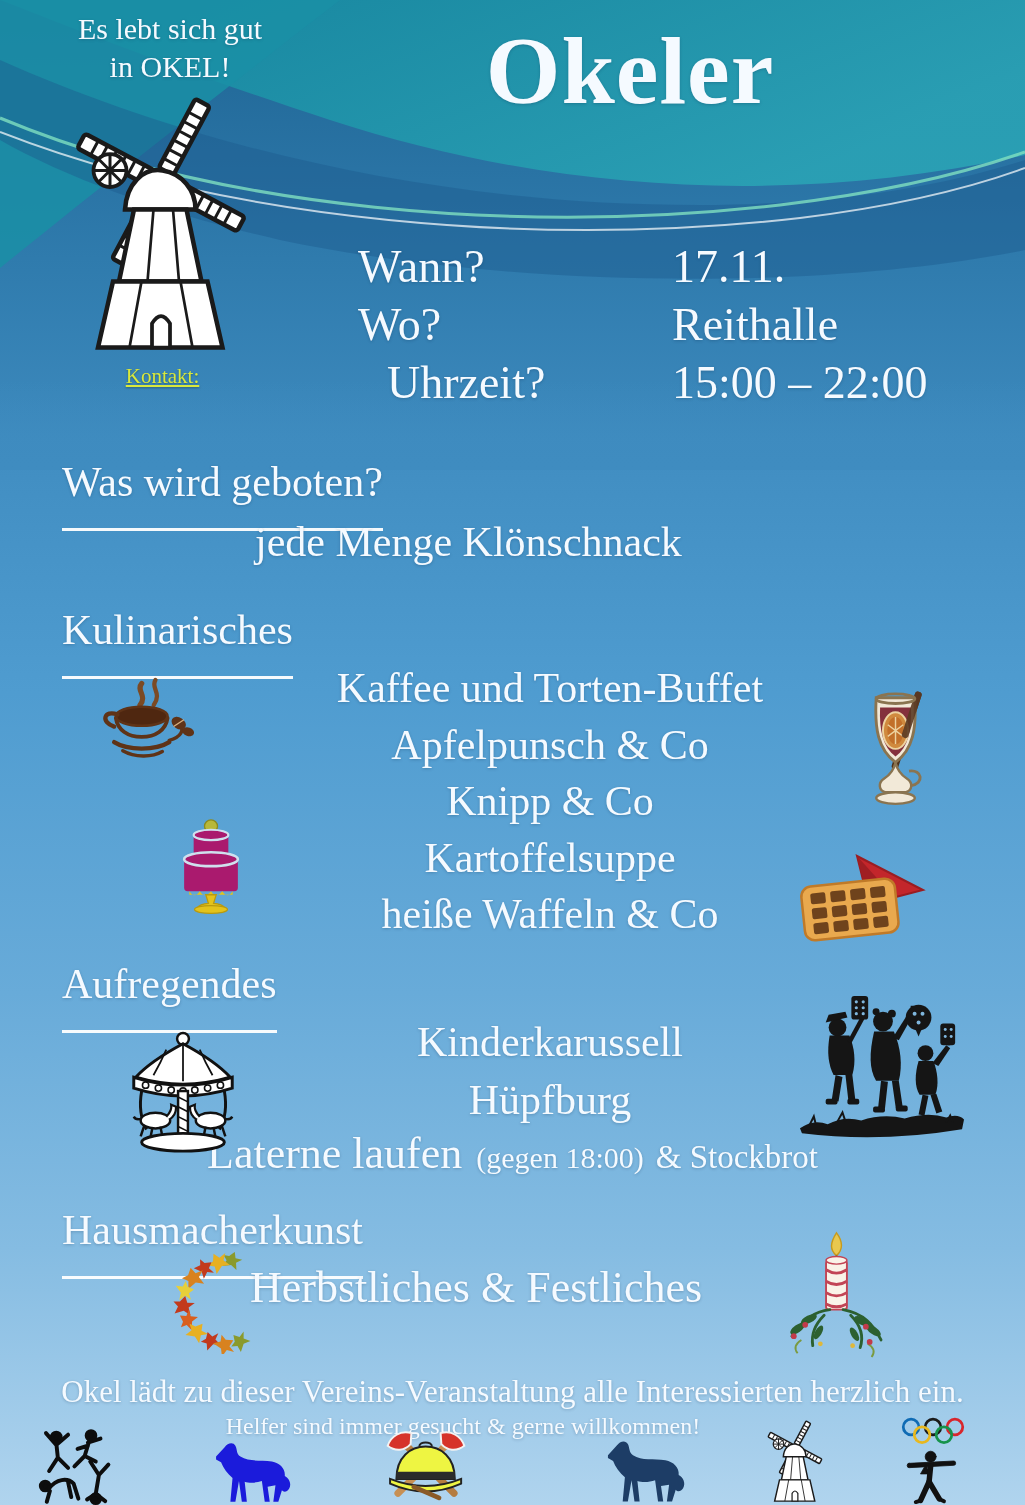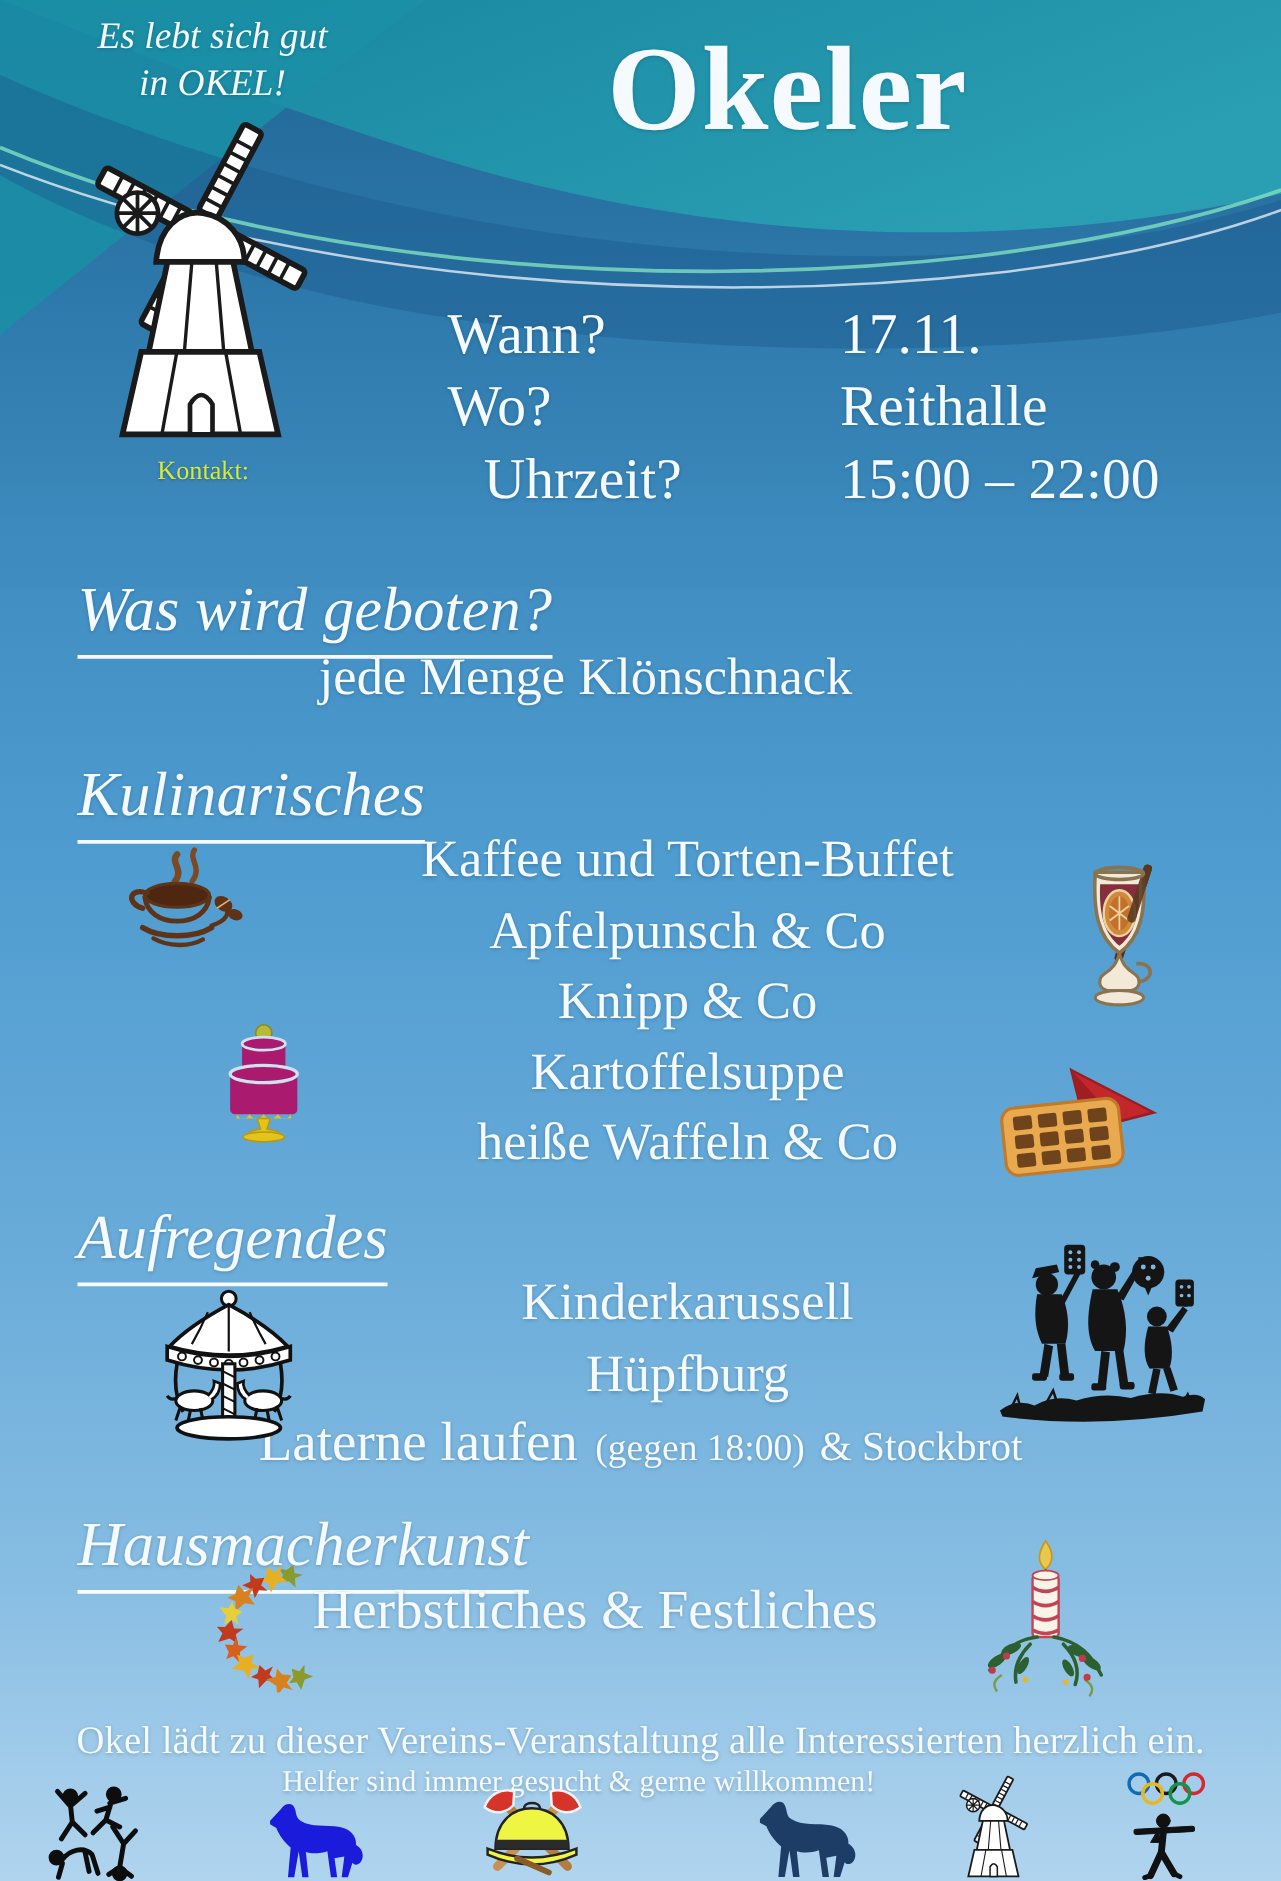--- a/index.html
+++ b/index.html
@@ -4,27 +4,27 @@
 <style>
   html,body{margin:0;padding:0;background:#222;}
   .poster{
     position:relative;width:1025px;height:1505px;overflow:hidden;
     font-family:"Liberation Serif","DejaVu Serif",serif;
     background:linear-gradient(180deg,#2a6f9f 0%,#3f8cc0 28.5%,#4f9cd0 46%,#68abd9 66%,#85bce2 83%,#b0d4ee 100%);
     color:#f5faff;
   }
   .abs{position:absolute;}
   .txt{color:#f5faff;text-shadow:0 1px 3px rgba(10,40,70,.25);line-height:1.18;}
-  .heading{font-size:50px;border-bottom:3px solid rgba(255,255,255,.95);padding-bottom:7px;display:inline-block;font-style:italic;}
+  .heading{font-size:42px;border-bottom:3px solid rgba(255,255,255,.95);padding-bottom:20px;display:inline-block;}
   .center{text-align:center;}
   .item-line{font-size:42px;}
   .badge{font-size:30px;line-height:1.25;}
   .title{font-weight:bold;font-size:96px;line-height:1.32;letter-spacing:1px;}
   .detail-label,.detail-value{font-size:46px;}
-  .contact{color:#d9e83c;text-shadow:0 1px 2px rgba(20,40,20,.4);text-align:center;line-height:1.2;}
+  .contact{color:#d9e83c;text-shadow:0 1px 2px rgba(20,40,20,.4);text-align:center;line-height:1.2;text-decoration:underline;}
   .contact .c1{font-size:21px;}
   .contact .c2{font-size:23px;}
   .footer1{font-size:31px;}
   .footer2{font-size:24px;}
   svg{display:block;}
 </style>
 </head>
 <body>
 
 <div class="poster">
@@ -47,21 +47,21 @@
     </defs>
     <rect x="0" y="0" width="1025" height="470" fill="url(#hdr)"></rect>
     <path d="M1025,0 L1025,155 C800,205 560,195 330,120 C200,78 90,35 0,0 Z" fill="url(#tealg)" opacity="0.9"></path>
     <path d="M0,0 L340,0 C230,85 115,175 0,268 Z" fill="#1a8fa6" opacity="0.85"></path>
     <path d="M0,60 C180,140 420,205 700,205 C820,205 930,190 1025,160 L1025,250 C830,290 520,290 280,240 C170,215 70,180 0,140 Z" fill="#1c5a8e" opacity="0.45"></path>
     <path d="M0,118 C220,210 520,235 780,205 C880,193 960,175 1025,152" fill="none" stroke="#7fe0c0" stroke-width="3" opacity="0.8"></path>
     <path d="M0,132 C230,222 540,248 800,218 C890,207 965,190 1025,168" fill="none" stroke="#ffffff" stroke-width="2" opacity="0.7"></path>
     <rect x="0" y="380" width="1025" height="90" fill="url(#fade)"></rect>
   </svg>
 
-  <div class="abs txt badge center" style="left:40px;top:10px;width:260px;font-style:italic;">
+  <div class="abs txt badge center" style="left:40px;top:10px;width:260px;">
     <div>Es lebt sich gut</div>
     <div>in OKEL!</div>
   </div>
 
   <svg class="abs" style="left:68px;top:82px;" width="180" height="285" viewBox="0 0 120 180">
     <defs>
       <g id="wm">
         <g stroke="#1a1a1a">
           <g transform="rotate(28 62 62)">
             <rect x="70" y="56" width="52" height="11" rx="2" fill="#fff" stroke-width="3"></rect>

